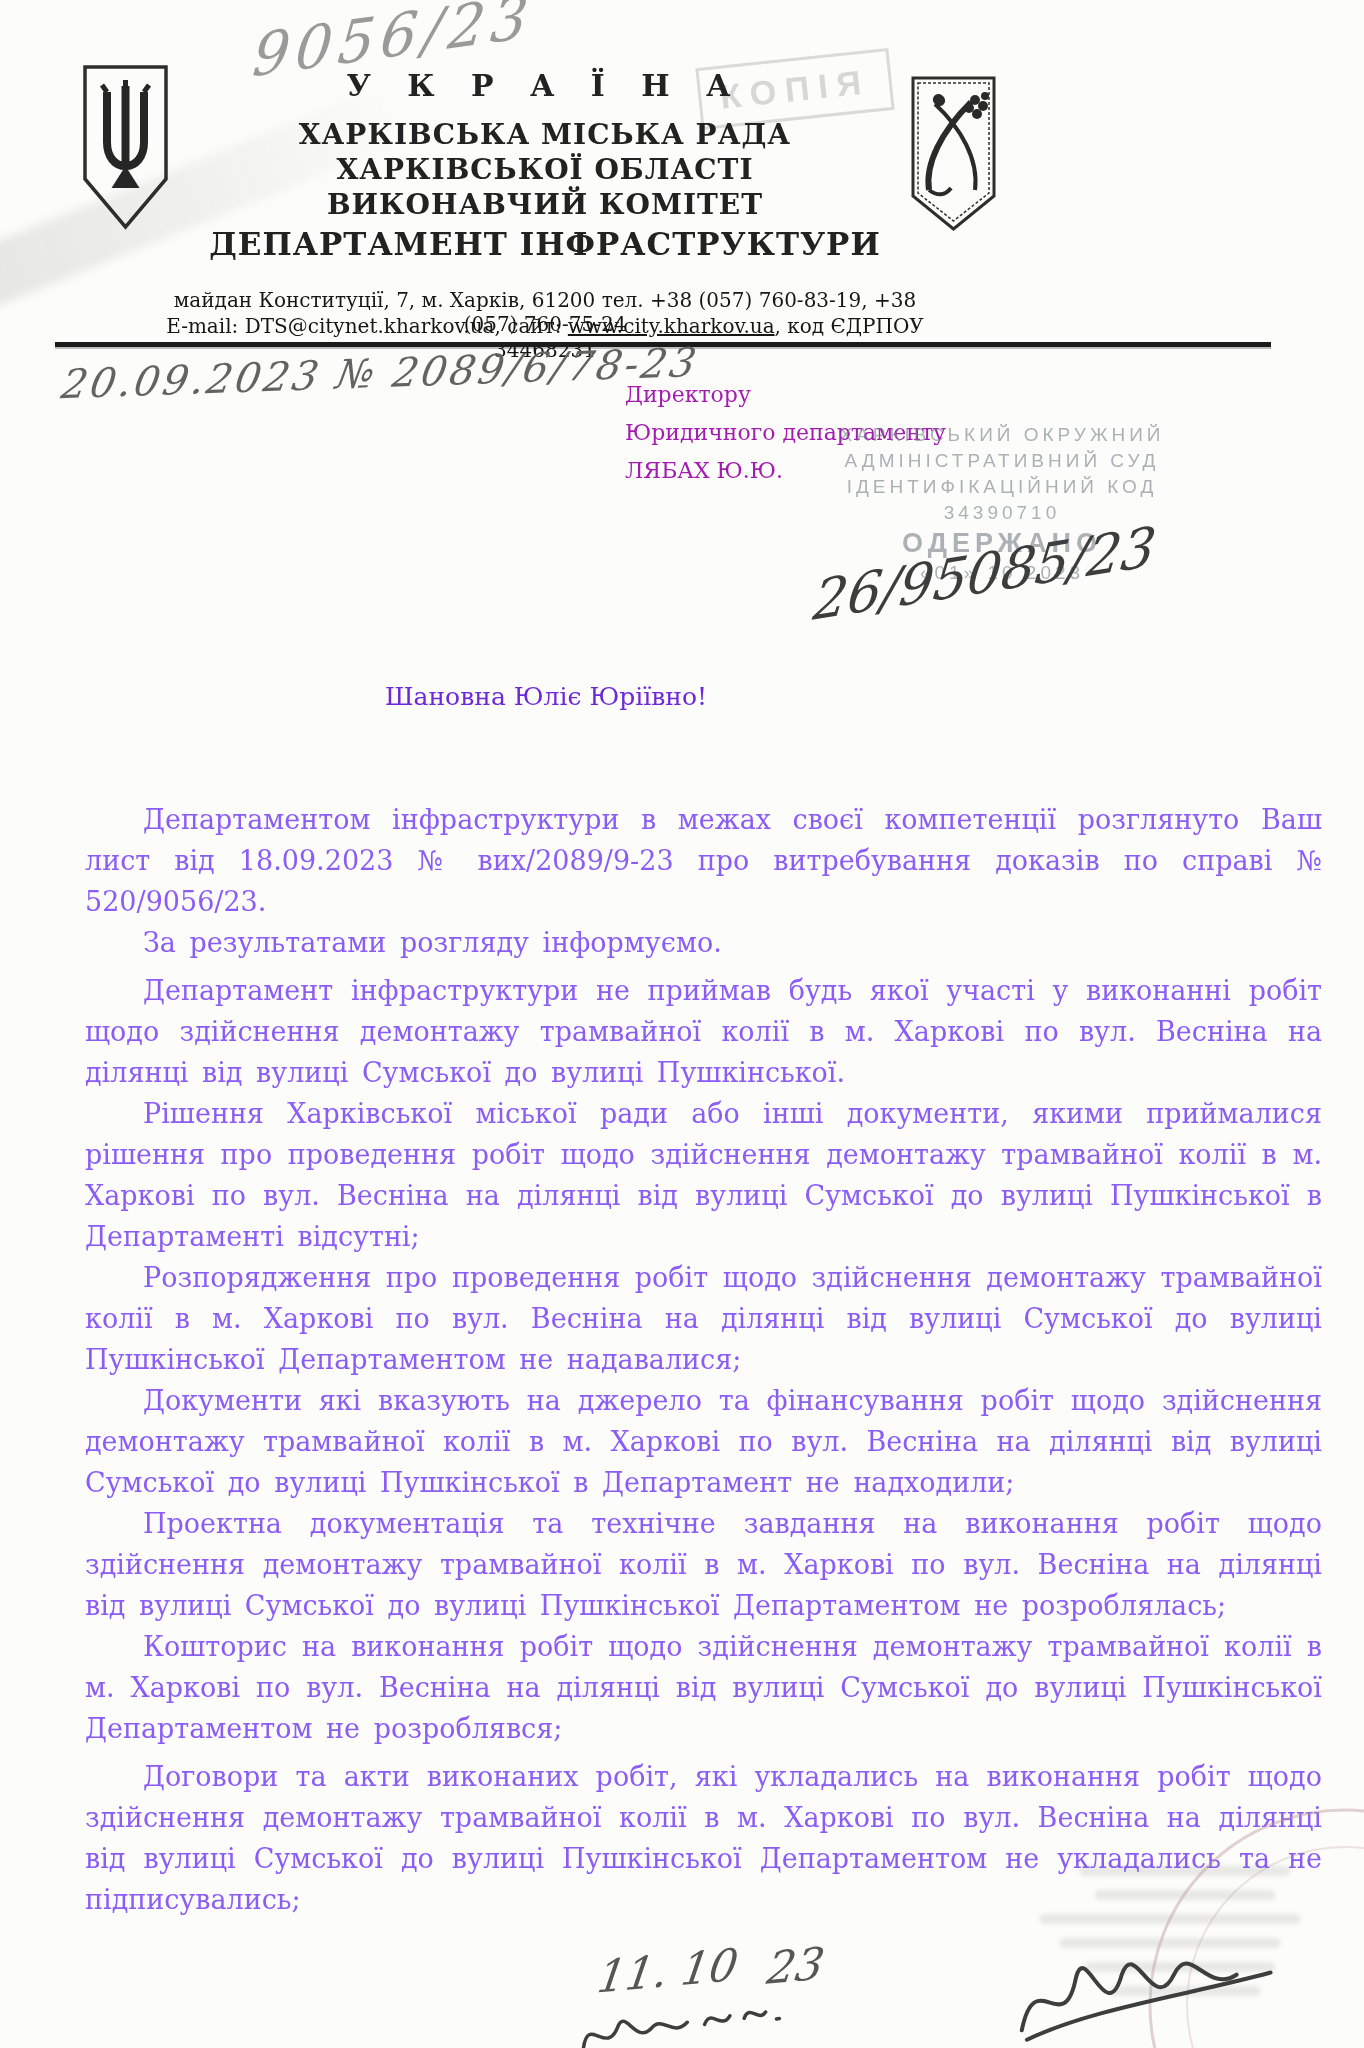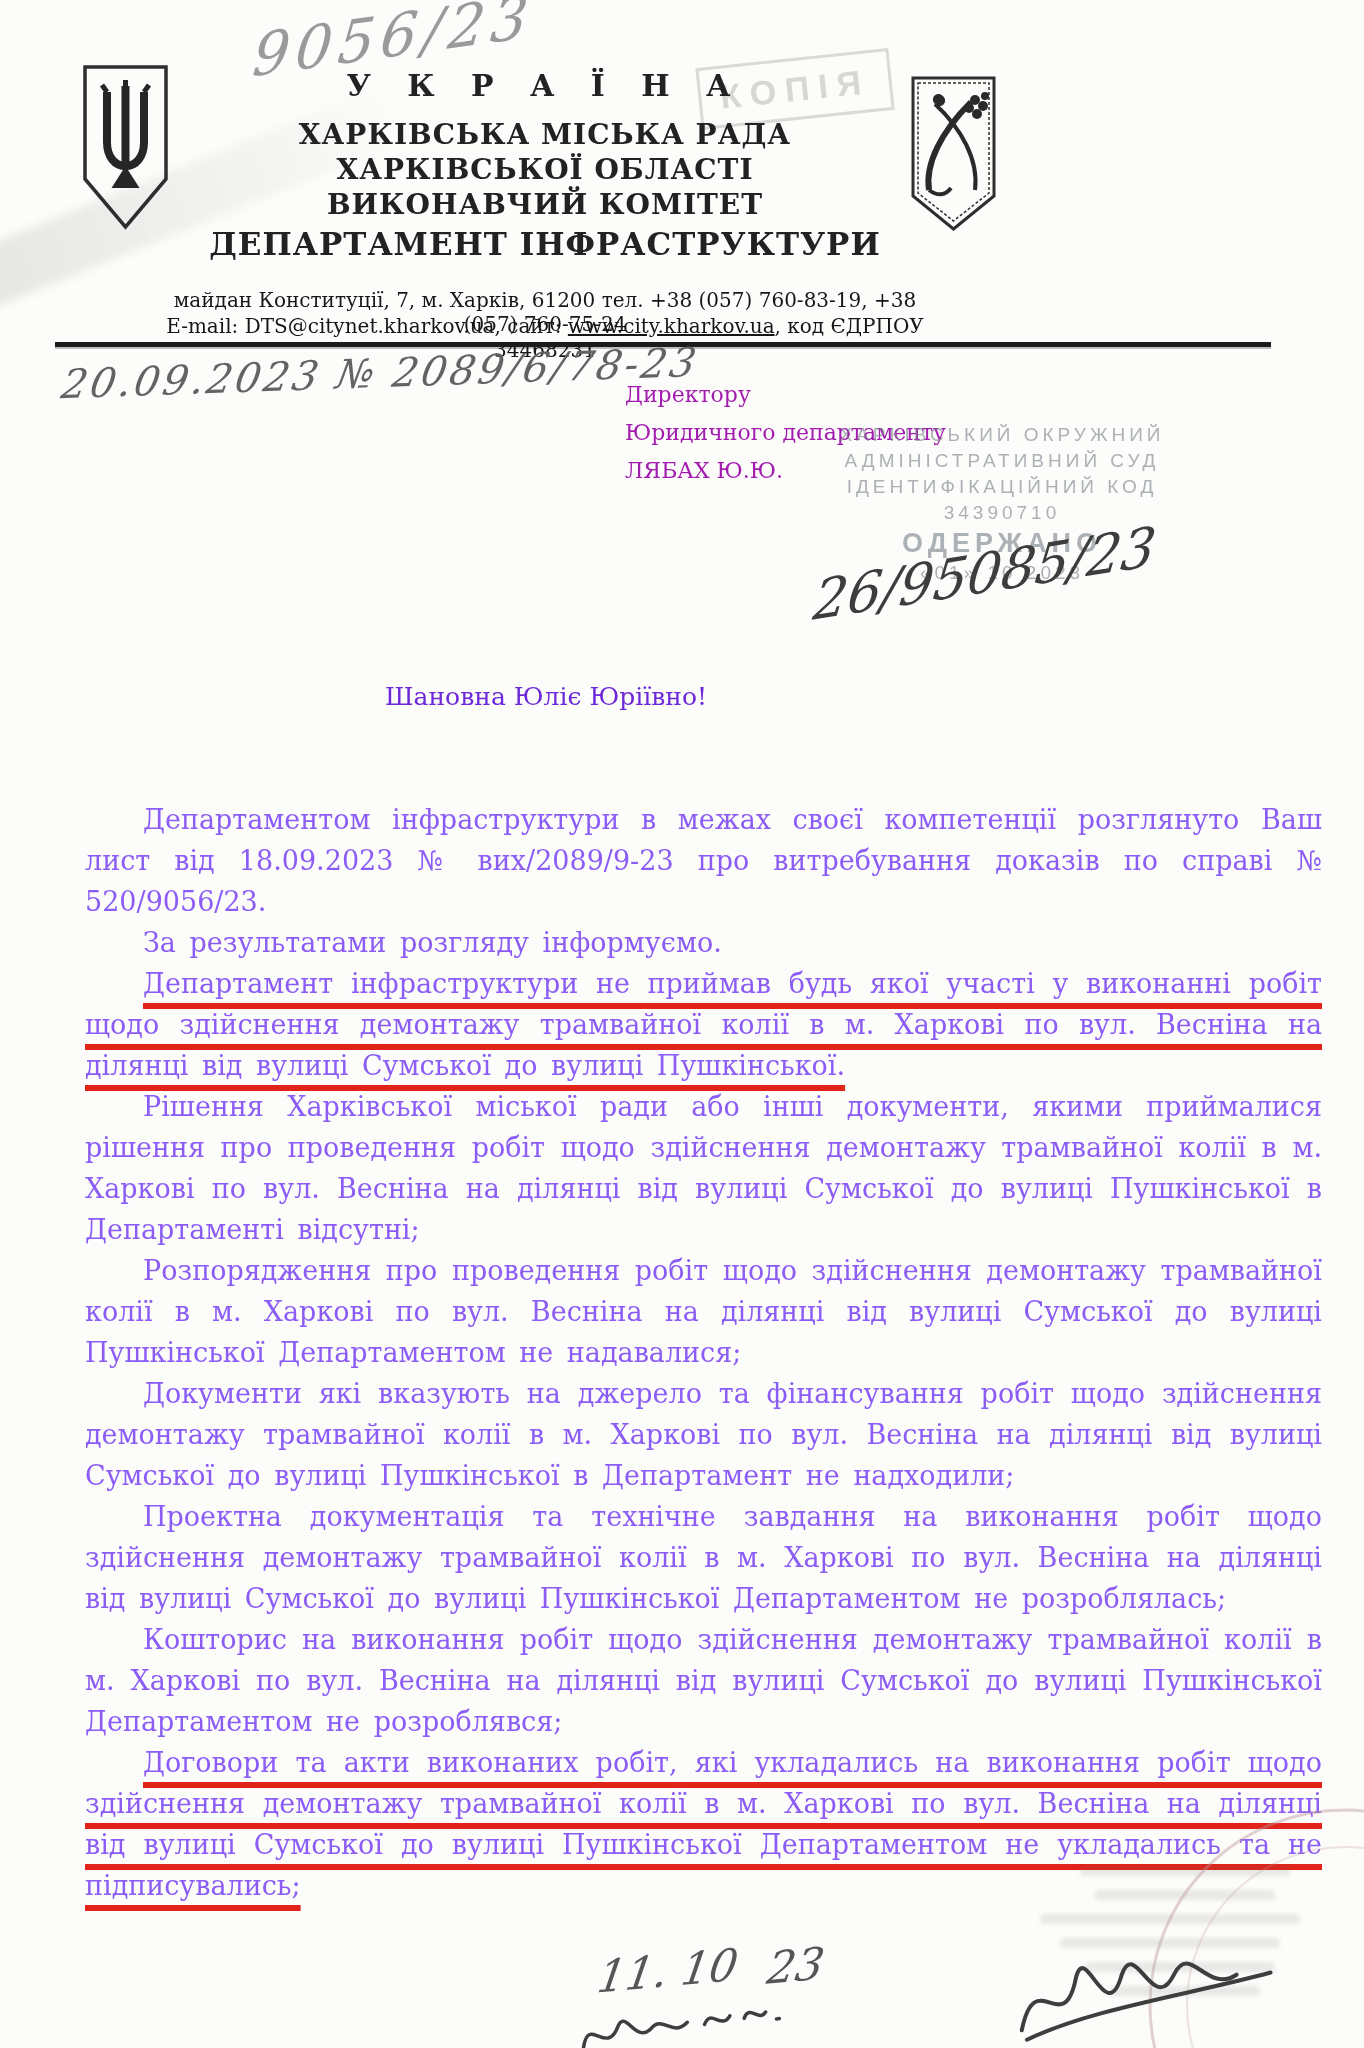--- a/index.html
+++ b/index.html
@@ -36,22 +36,22 @@
   .court{position:absolute;left:760px;top:422px;width:484px;text-align:center;
          font-family:"Liberation Sans",sans-serif;color:rgba(122,130,140,.62);
          filter:blur(.3px);line-height:26px;}
   .court .l{font-size:19px;letter-spacing:4px;white-space:nowrap;}
   .court .big{font-size:27px;letter-spacing:5px;font-weight:bold;line-height:34px;}
   .salut{position:absolute;left:385px;top:682px;font-size:25px;color:#6d28d9;}
   
   .body{position:absolute;left:85px;top:799px;width:1237px;font-size:27px;line-height:41px;
         text-align:justify;color:#8b5cf6;word-spacing:5px;}
   .para{margin:0;text-indent:58px;}
-  .ul-red{text-decoration:underline;text-decoration-color:#e2231a;text-decoration-thickness:6px;
-          text-underline-offset:10px;text-decoration-skip-ink:none;}
+  .ul-red{text-decoration-color:#e2231a;text-decoration-thickness:6px;
+          text-underline-offset:10px;text-decoration-skip-ink:none;margin-top:7px;}
   
   .streak{position:absolute;left:-60px;top:170px;width:480px;height:60px;
           background:linear-gradient(90deg,rgba(110,110,110,.16),rgba(140,140,140,.07) 70%,transparent);
           transform:rotate(-22deg);filter:blur(5px);}
   .faintblock{position:absolute;left:1040px;top:1852px;width:300px;filter:blur(2px);}
   .faintblock div{height:10px;margin:14px 0;background:rgba(90,95,100,.12);border-radius:4px;}
   svg.sig path{fill:none;stroke:#3e3e3e;stroke-width:4;stroke-linecap:round;stroke-linejoin:round;}
 </style>
 </head>
 <body>

